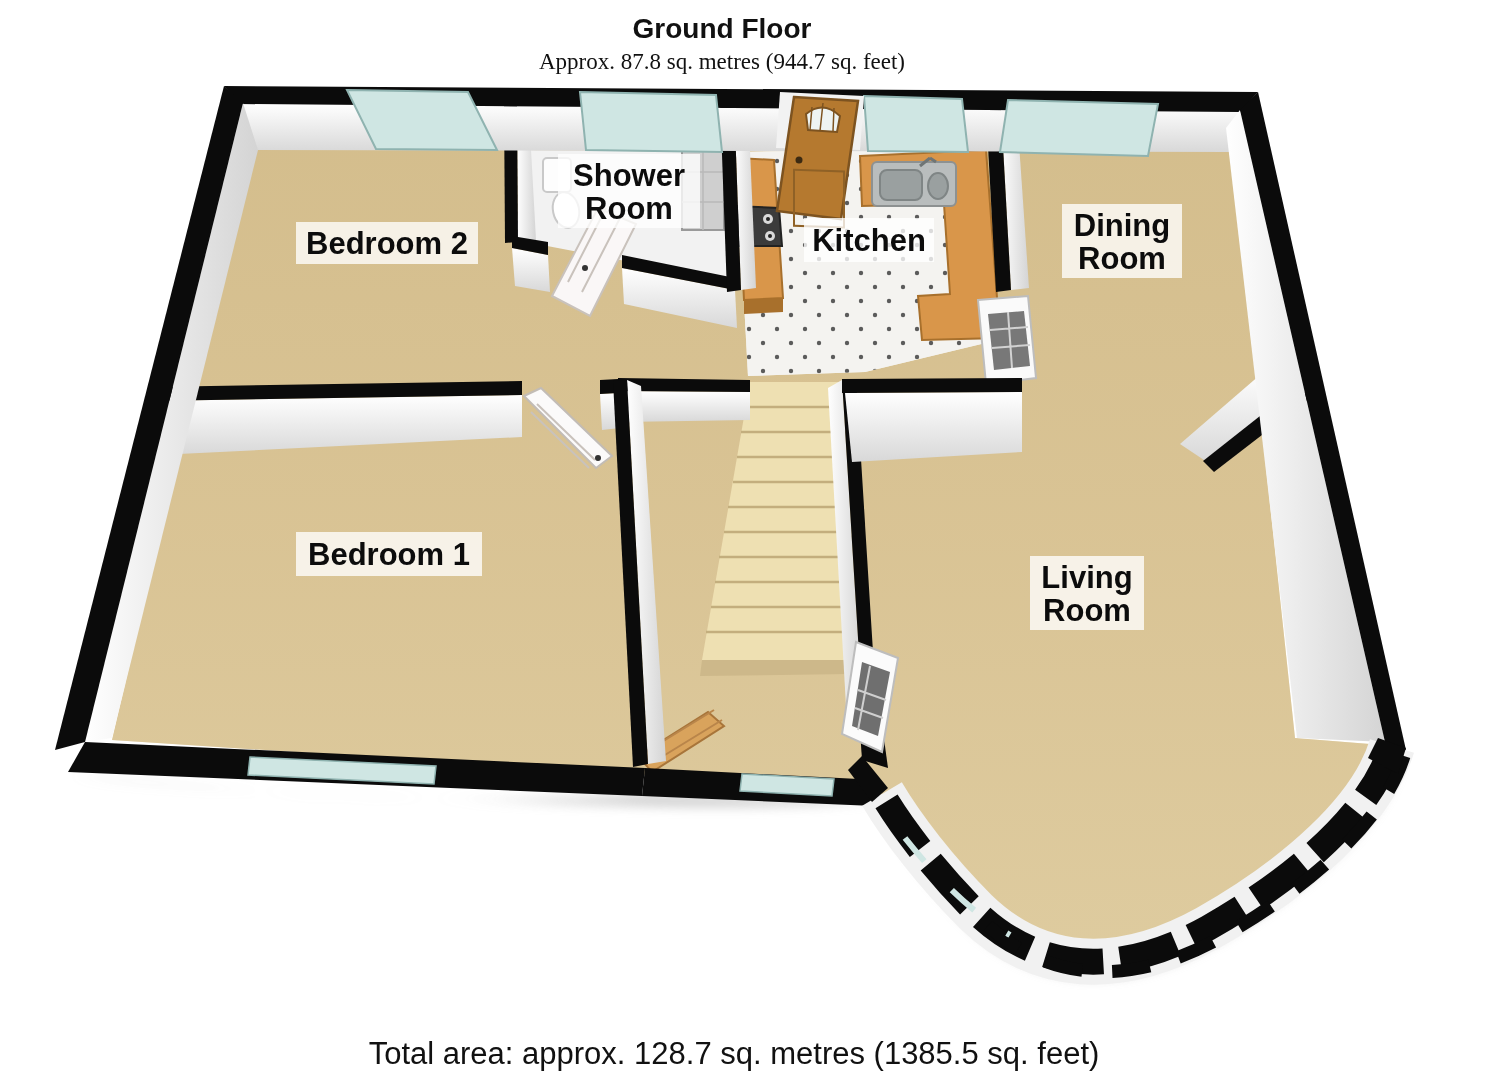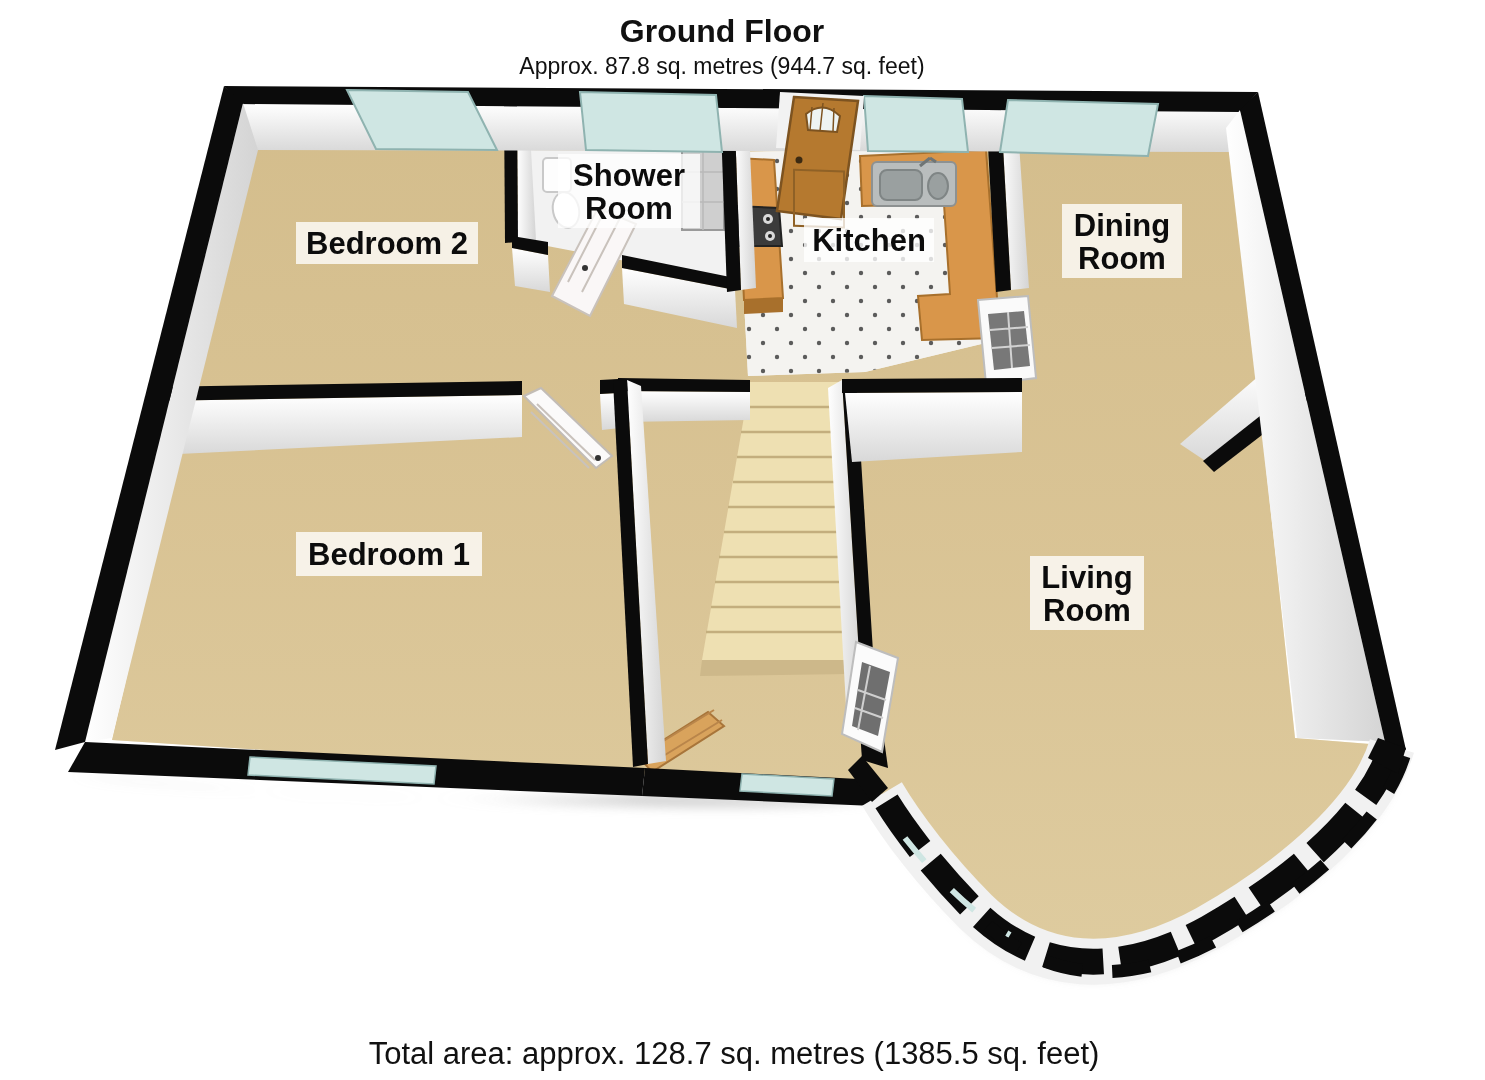--- a/index.html
+++ b/index.html
@@ -1,20 +1,20 @@
 <!DOCTYPE html>
 <html><head>
 <meta charset="utf-8">
 <style>
   html,body{margin:0;padding:0;width:1485px;height:1080px;background:#ffffff;overflow:hidden;
     font-family:"Liberation Sans", sans-serif;}
   .stage{position:relative;width:1485px;height:1080px;}
   .title-block{position:absolute;top:14px;left:722px;transform:translateX(-50%);text-align:center;z-index:5;}
-  .title{font-size:32px;font-weight:bold;color:#111;line-height:1.1;}
-  .subtitle{font-size:23px;color:#111;margin-top:4px;}
+  .title{font-size:28px;font-weight:bold;color:#111;line-height:1.1;}
+  .subtitle{font-size:23px;color:#111;margin-top:4px;font-family:Liberation Serif, serif;}
   .footer{position:absolute;top:1036px;left:734px;transform:translateX(-50%);
     font-size:31px;color:#111;white-space:nowrap;z-index:5;}
   svg{position:absolute;top:0;left:0;}
   .wb{fill:#0b0b0b;}
   .wf{fill:url(#gWall);}
   .wf2{fill:url(#gWall2);}
   .lbl-bg{fill:rgba(255,255,255,0.78);}
   .lbl{font-family:"Liberation Sans",sans-serif;font-weight:bold;font-size:31px;fill:#0c0c0c;text-anchor:middle;}
   .stepline{stroke:#c3ae7d;stroke-width:2.5;fill:none;}
   .grid{stroke:#b9b9b9;stroke-width:1.5;}

